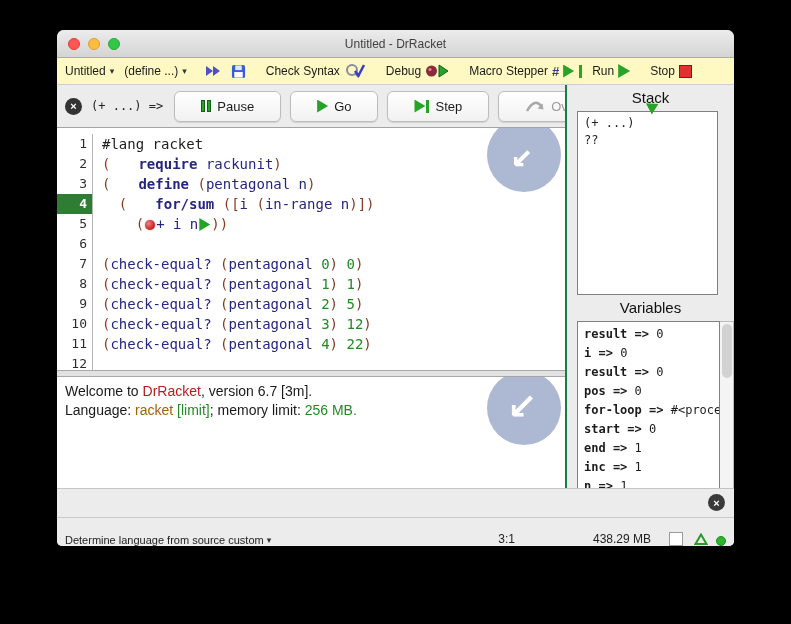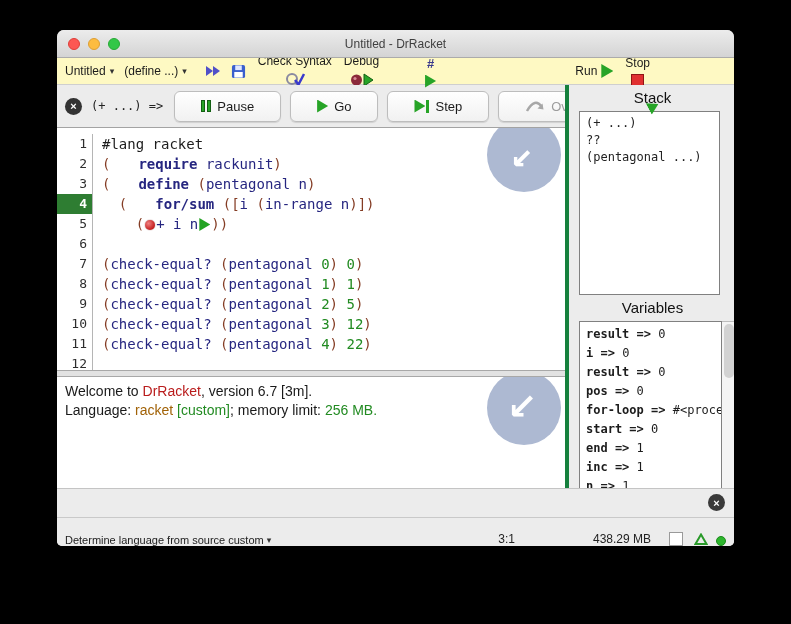--- a/index.html
+++ b/index.html
@@ -14,32 +14,32 @@
   .light{width:12px;height:12px;border-radius:50%;display:inline-block;box-sizing:border-box;}
   .light.red{background:#fc5753;border:1px solid #df3e39;}
   .light.yellow{background:#fdbc40;border:1px solid #de9f34;}
   .light.green{background:#33c748;border:1px solid #27aa35;}
   .wtitle{font-size:12px;color:#3f3f3f;}
   
   .toolbar{height:26px;flex:0 0 26px;display:flex;align-items:center;gap:10px;padding:0 84px 0 8px;
     font-size:12px;color:#1b1b1b;border-bottom:1px solid #cfcfcf;background:#fef9c3;}
   .tbitem{display:flex;align-items:center;gap:4px;white-space:nowrap;cursor:default;}
   .caret{font-size:9px;color:#333;}
-  .gap18{margin-left:2px;flex-direction:column;} .gap10{margin-left:8px;}
+  .gap18{margin-left:10px;} .gap10{margin-left:8px;}
   .pushright{margin-left:auto;}
   .tri{display:inline-block;width:11px;height:13px;background:#27a427;
     clip-path:polygon(0 0,100% 50%,0 100%);filter:drop-shadow(0 0 .5px #135f13);}
   .tri.big{width:12px;height:14px;}
   .tbar{display:inline-block;width:3px;height:13px;background:#27a427;margin-left:1px;}
   .stopsq{display:inline-block;width:13px;height:13px;background:#e03030;border:1px solid #8f1515;box-sizing:border-box;}
   .hashicon{font-weight:bold;color:#3a3a8c;font-size:13px;}
   
   .main{flex:1 1 auto;display:flex;min-height:0;}
   .leftcol{width:508px;flex:0 0 508px;display:flex;flex-direction:column;min-height:0;}
-  .rightcol{flex:1 1 auto;background:#ececec;border-left:4px solid #15803d;display:flex;flex-direction:column;min-height:0;}
+  .rightcol{flex:1 1 auto;background:#ececec;border-left:2px solid #15803d;display:flex;flex-direction:column;min-height:0;}
   
   .debugbar{height:42px;flex:0 0 42px;display:flex;align-items:center;gap:9px;padding:0 8px;background:#ececec;}
   .xcircle{width:17px;height:17px;border-radius:50%;background:#333;color:#fff;font-size:11px;font-weight:bold;
     display:flex;align-items:center;justify-content:center;line-height:1;flex:0 0 auto;}
   .dexpr{font-family:"DejaVu Sans Mono",monospace;font-size:12px;color:#222;margin-right:2px;white-space:nowrap;}
   .dbtn{display:flex;align-items:center;gap:6px;background:linear-gradient(#ffffff,#f1f1f1);
     border:1px solid #bdbdbd;border-radius:6px;height:29px;padding:0 26px;font-size:13px;color:#1c1c1c;
     box-shadow:0 1px 1px rgba(0,0,0,.12);white-space:nowrap;}
   .dbtn.disabled{color:#9c9c9c;}
   .pausebars{display:inline-flex;gap:2px;}
@@ -267,34 +267,33 @@
         <div class="watermark wm-editor">
             <span>↙</span>
           </div>
       </div>
 
       <div class="splitter"></div>
 
       <div class="repl">
         <div id="repl-lines">
             <div><span class="seg-plain">Welcome to </span><span class="seg-link">DrRacket</span><span class="seg-plain">, version 6.7 [3m].</span></div>
-            <div><span class="seg-plain">Language: </span><span class="seg-langname">racket</span><span class="seg-custom"> [custom]</span><span class="seg-plain">; memory limit: </span><span class="seg-memlimit">256 MB.</span></div>
+            <div><span class="seg-plain">Language: </span><span class="seg-langname">racket</span><span class="seg-custom"> [limit]</span><span class="seg-plain">; memory limit: </span><span class="seg-memlimit">256 MB.</span></div>
           </div>
         <div class="watermark wm-repl">
             <span>↙</span>
           </div>
       </div>
     </div>
 
     <div class="rightcol">
       <div class="paneltitle">Stack</div>
       <div class="stackbox" id="stack-box">
           <div class="li">(+ ...)</div>
           <div class="li">??</div>
-          <div class="li">(pentagonal ...)</div>
         </div>
       <div class="paneltitle">Variables</div>
       <div class="varsrow">
         <div class="varsbox" id="vars-box">
             <div class="li"><span class="vn">result =&gt; </span><span>0</span></div>
             <div class="li"><span class="vn">i =&gt; </span><span>0</span></div>
             <div class="li"><span class="vn">result =&gt; </span><span>0</span></div>
             <div class="li"><span class="vn">pos =&gt; </span><span>0</span></div>
             <div class="li"><span class="vn">for-loop =&gt; </span><span>#&lt;proce</span></div>
             <div class="li"><span class="vn">start =&gt; </span><span>0</span></div>

